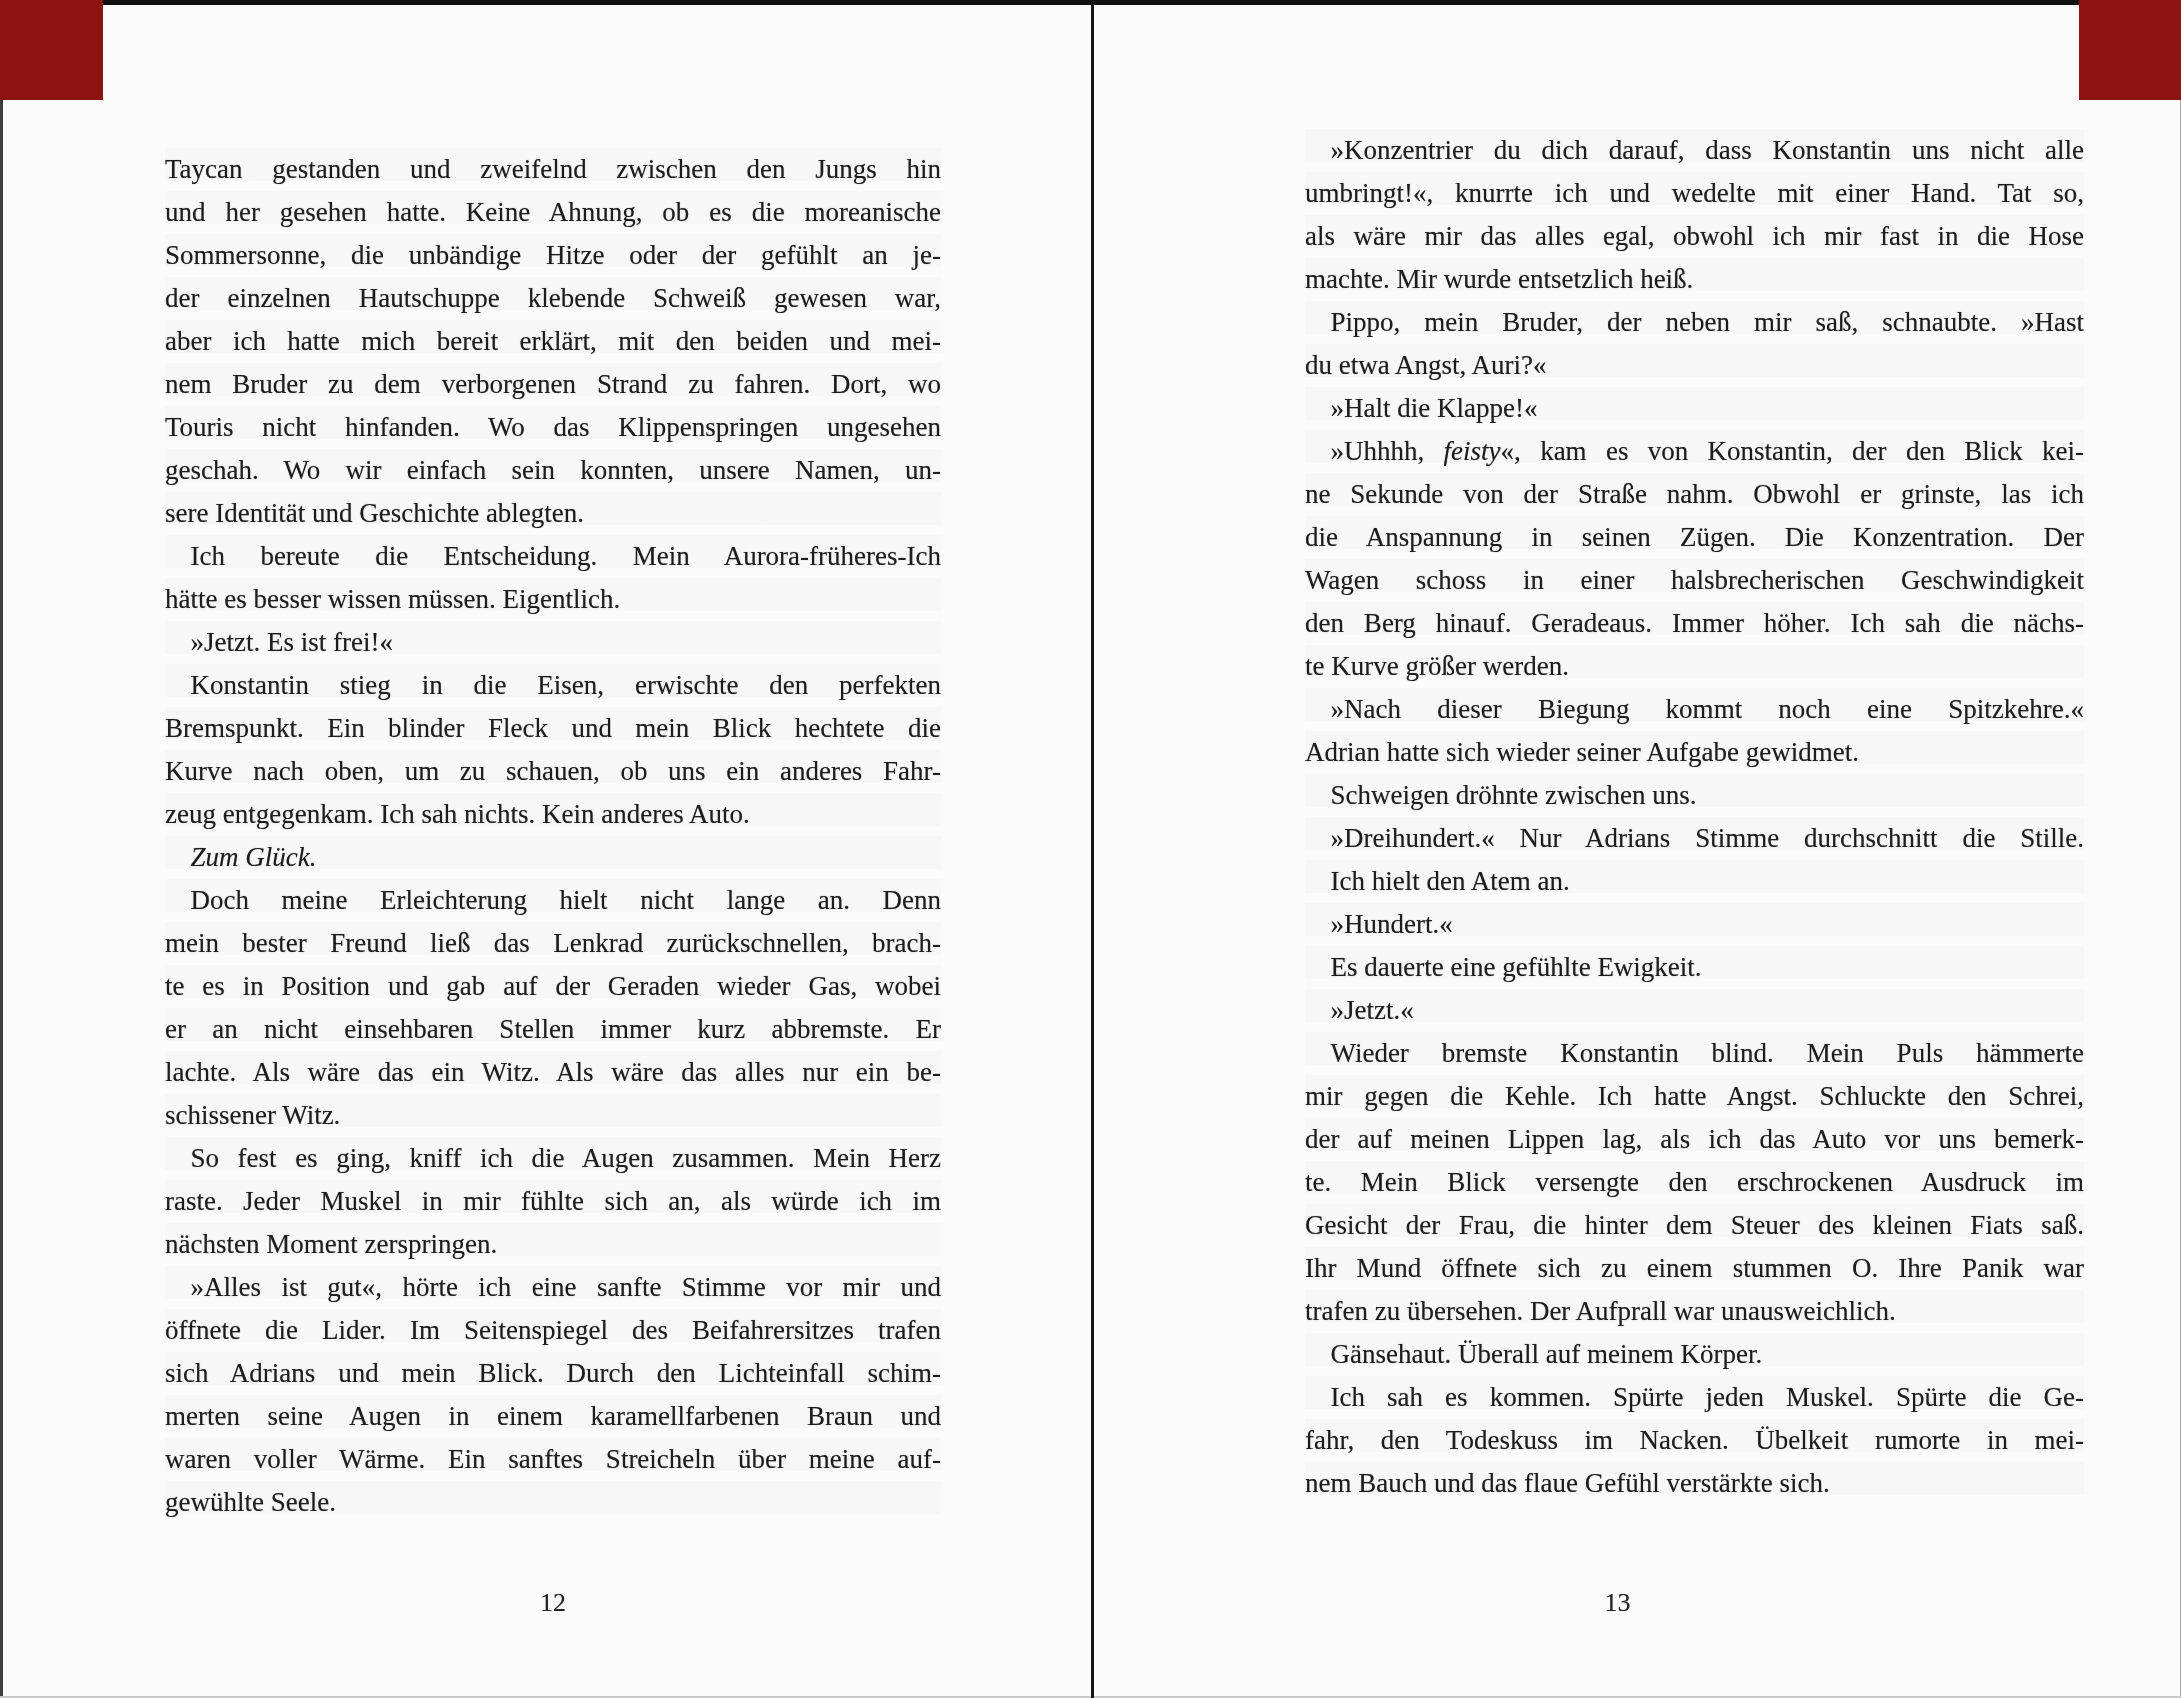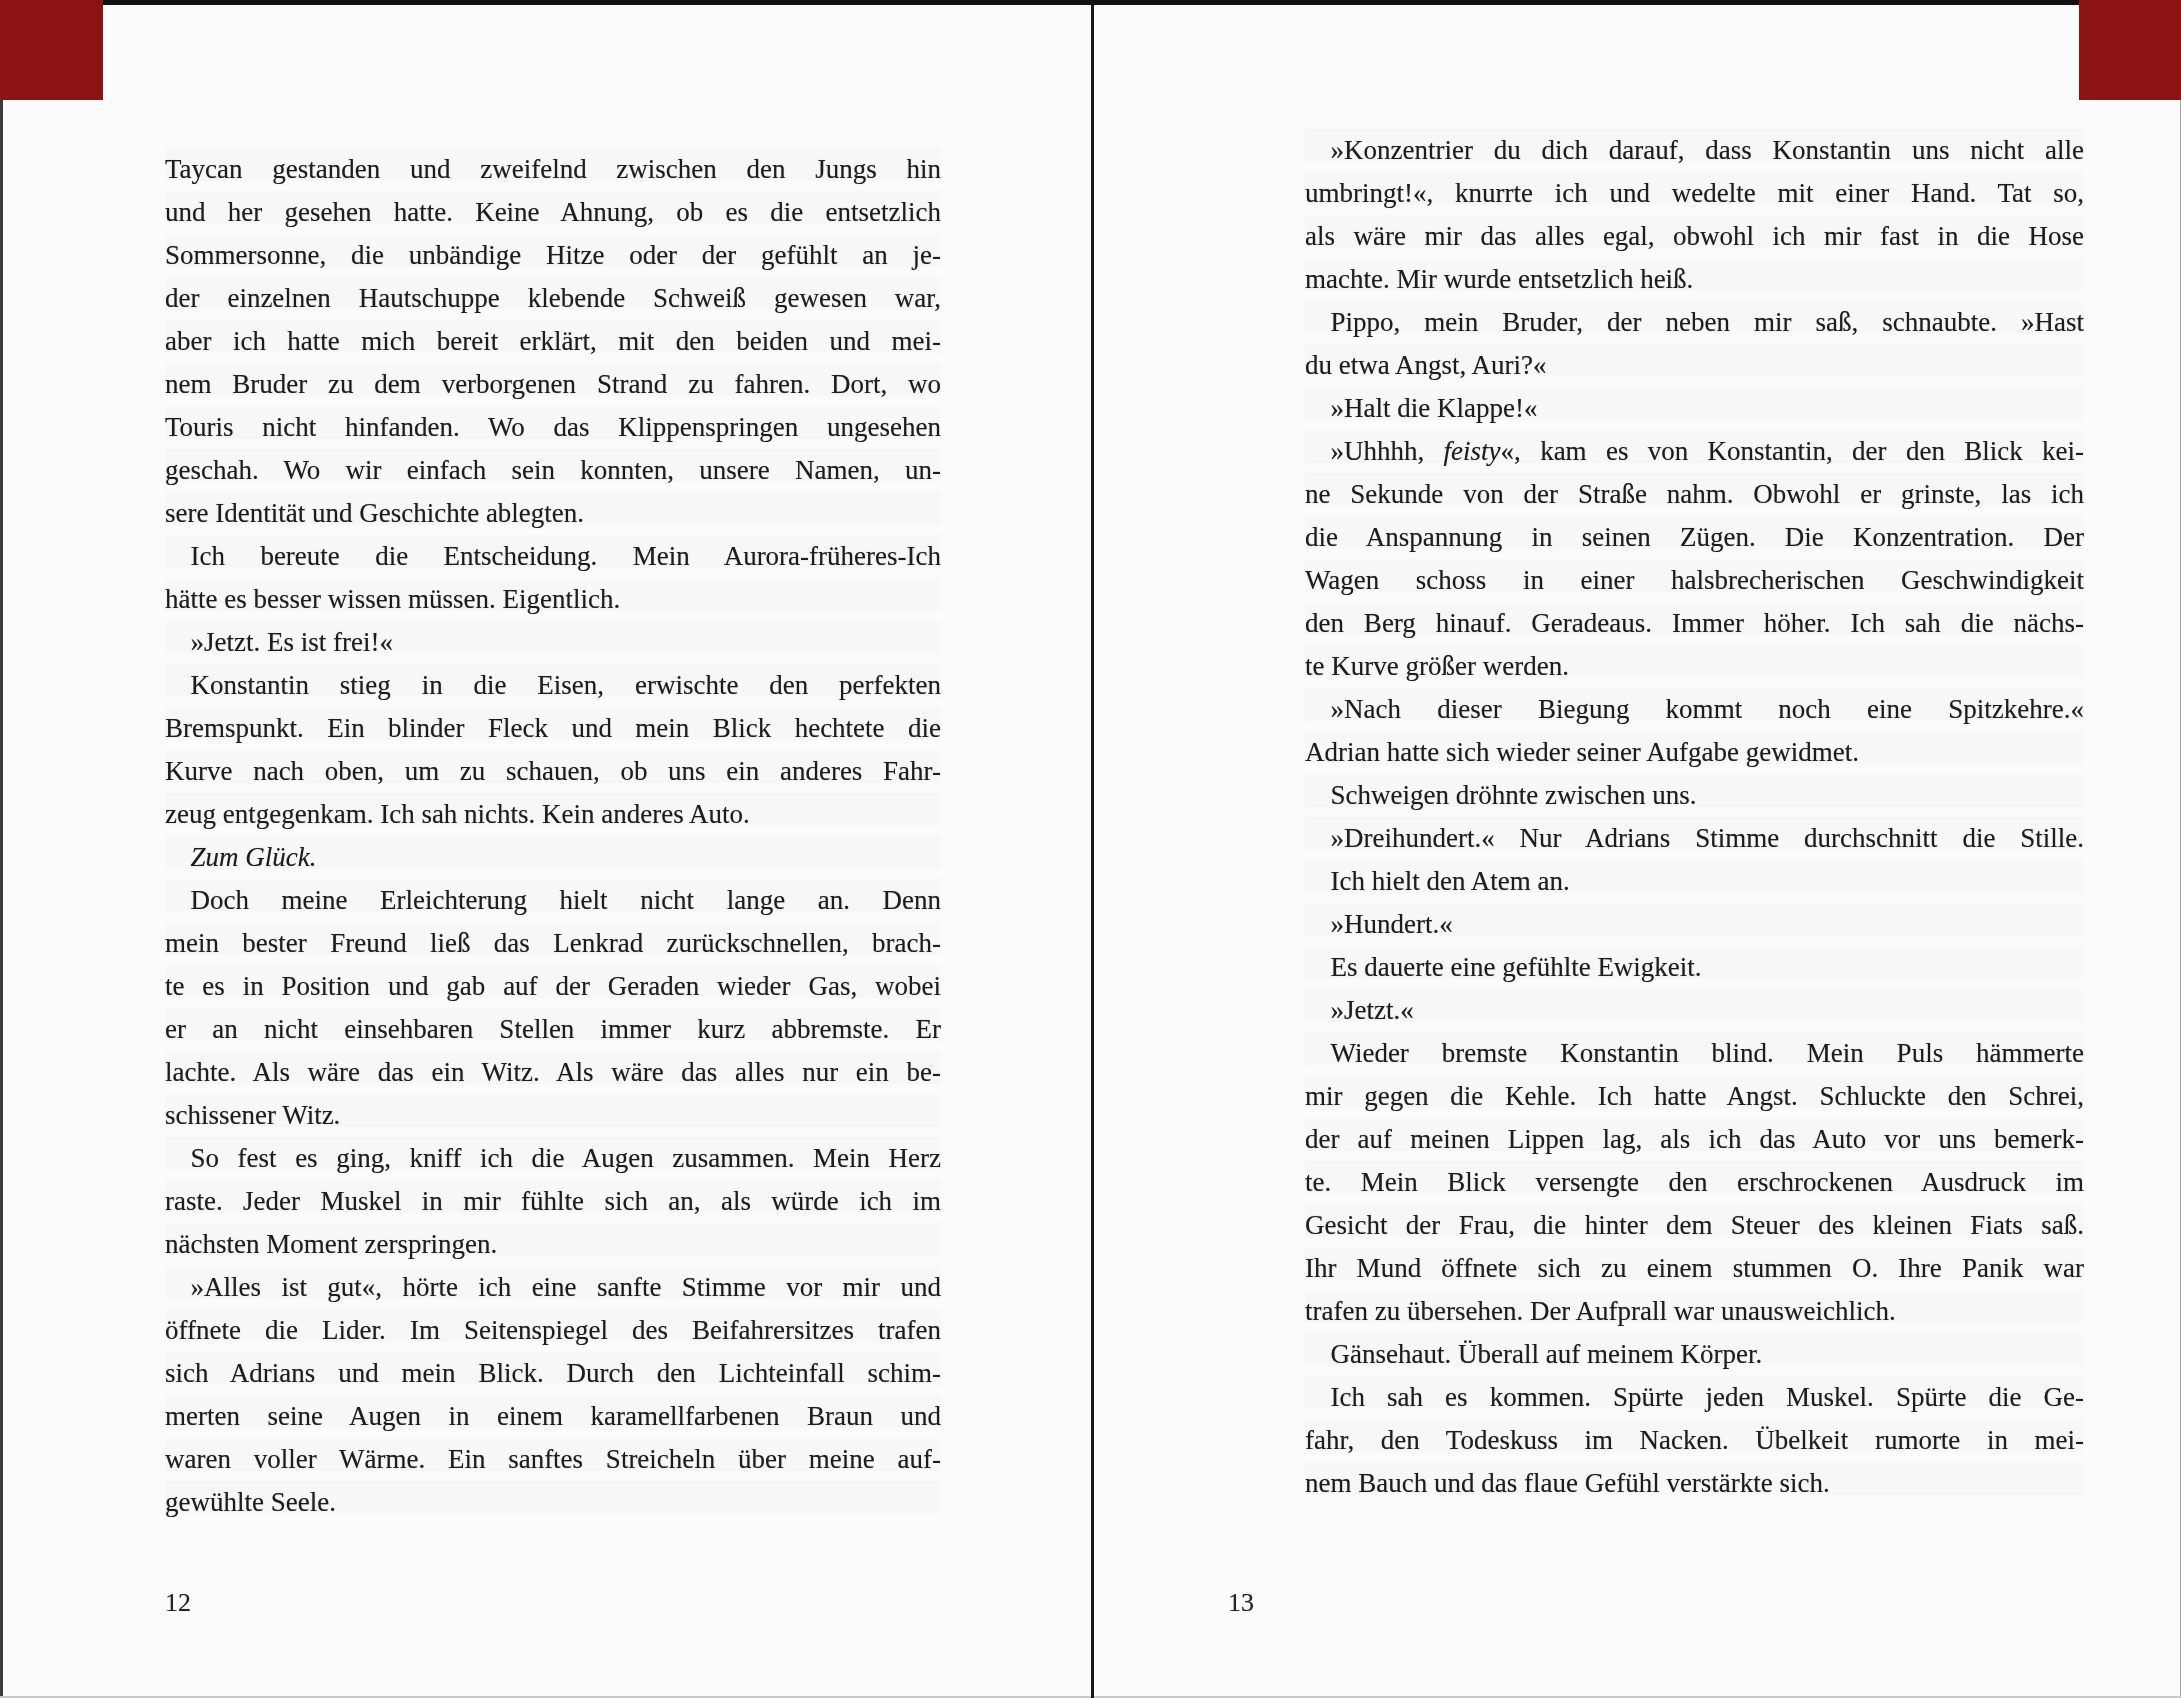--- a/index.html
+++ b/index.html
@@ -29,41 +29,41 @@
       rgba(0,0,0,0) 33px, rgba(0,0,0,0) 43px);
   }
   #page-text-left{left:165px;width:776px;margin-top:19px;}
   #page-text-right{left:1305px;width:779px;}
   .line{height:43px;text-align:justify;text-align-last:justify;white-space:normal;}
   .line.rag{text-align:left;text-align-last:left;}
   .line.ind{padding-left:25.5px;text-align:center;}
   .line em{font-style:italic;}
   .pagenum{
     position:absolute;top:1581px;height:43px;
-    color:#242424;font-size:26px;line-height:43px;
+    color:#242424;font-size:26px;line-height:43px;text-align:center;
     text-shadow:0 0 0.9px rgba(40,40,40,.45);
   }
   #pagenum-left{left:165px;width:776px;}
   #pagenum-right{left:1228px;width:779px;}
 </style>
 </head>
 <body>
 
 <div class="edge" id="top-edge"></div>
 <div class="edge" id="left-edge"></div>
 <div class="edge" id="right-edge"></div>
 <div class="edge" id="bottom-edge"></div>
 <div id="gutter"></div>
 
 <div class="corner" id="corner-left"></div>
 <div class="corner" id="corner-right"></div>
 
 <div class="page-text" id="page-text-left">
     <div class="line">Taycan gestanden und zweifelnd zwischen den Jungs hin</div>
-    <div class="line">und her gesehen hatte. Keine Ahnung, ob es die entsetzlich</div>
+    <div class="line">und her gesehen hatte. Keine Ahnung, ob es die moreanische</div>
     <div class="line">Sommersonne, die unbändige Hitze oder der gefühlt an je-</div>
     <div class="line">der einzelnen Hautschuppe klebende Schweiß gewesen war,</div>
     <div class="line">aber ich hatte mich bereit erklärt, mit den beiden und mei-</div>
     <div class="line">nem Bruder zu dem verborgenen Strand zu fahren. Dort, wo</div>
     <div class="line">Touris nicht hinfanden. Wo das Klippenspringen ungesehen</div>
     <div class="line">geschah. Wo wir einfach sein konnten, unsere Namen, un-</div>
     <div class="line rag">sere Identität und Geschichte ablegten.</div>
     <div class="line ind">Ich bereute die Entscheidung. Mein Aurora-früheres-Ich</div>
     <div class="line rag">hätte es besser wissen müssen. Eigentlich.</div>
     <div class="line rag ind">»Jetzt. Es ist frei!«</div>

